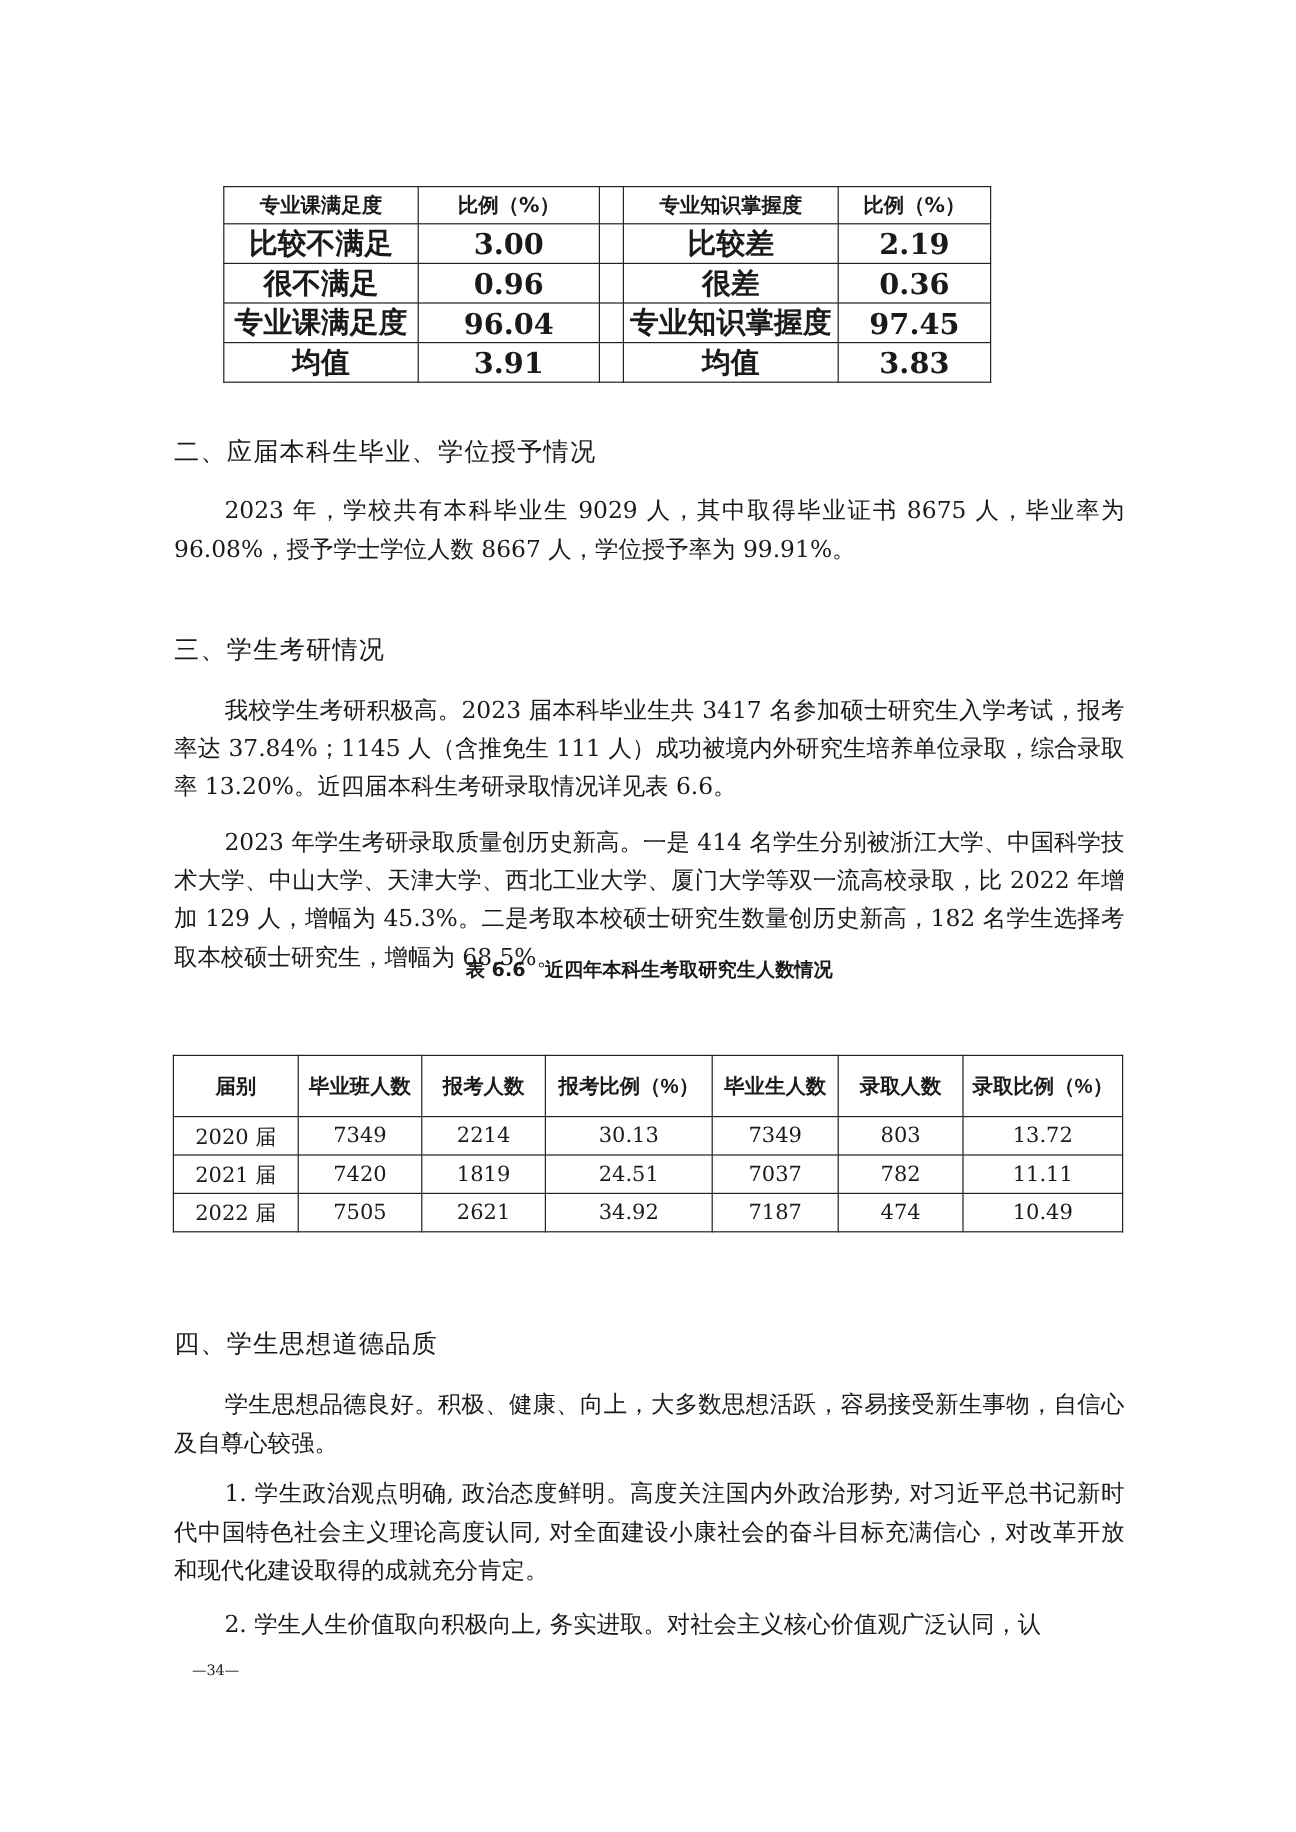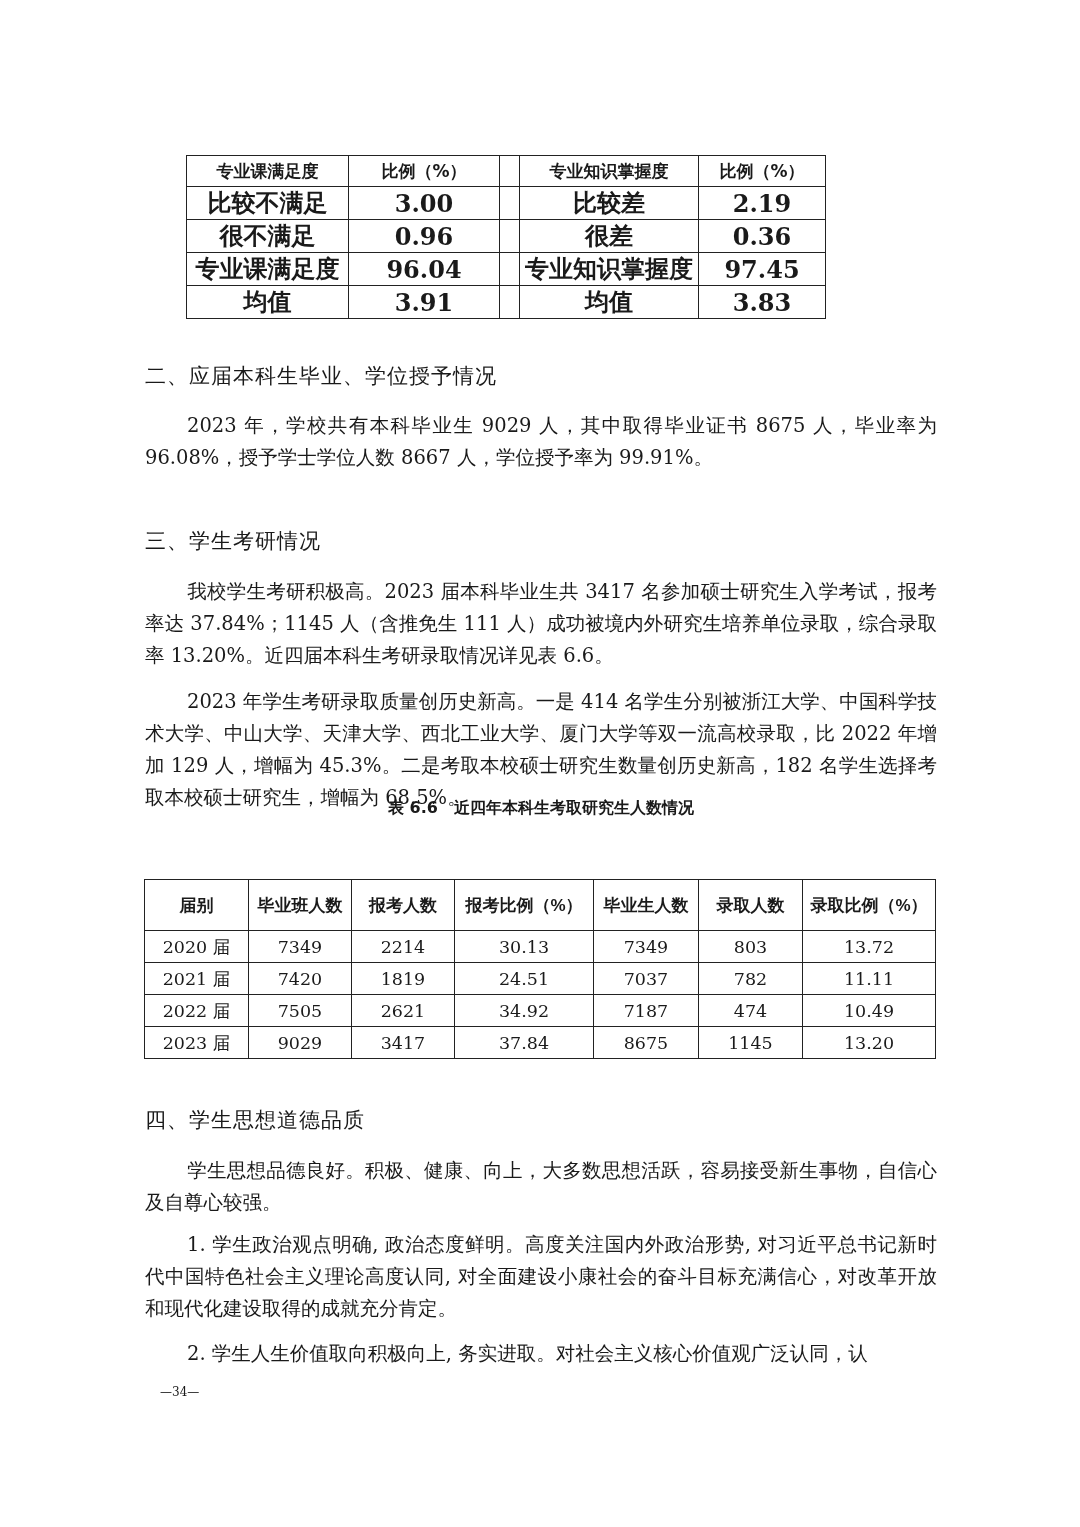--- a/index.html
+++ b/index.html
@@ -103,29 +103,20 @@
   </tr>
   <tr>
     <td>2022 届</td>
     <td>7505</td>
     <td>2621</td>
     <td>34.92</td>
     <td>7187</td>
     <td>474</td>
     <td>10.49</td>
   </tr>
-  <tr>
-    <td>2023 届</td>
-    <td>9029</td>
-    <td>3417</td>
-    <td>37.84</td>
-    <td>8675</td>
-    <td>1145</td>
-    <td>13.20</td>
-  </tr>
 </tbody>
   </table>
 
 <div class="abs h2" style="top:1106px">四、学生思想道德品质</div>
 <div class="abs para" style="top:1155px"><span class="ind"></span><span>学生思想品德良好。积极、健康、向上，大多数思想活跃，容易接受新生事物，自信心及自尊心较强。</span></div>
 <div class="abs para" style="top:1229px"><span class="ind"></span><span>1. 学生政治观点明确, 政治态度鲜明。高度关注国内外政治形势, 对习近平总书记新时代中国特色社会主义理论高度认同, 对全面建设小康社会的奋斗目标充满信心，对改革开放和现代化建设取得的成就充分肯定。</span></div>
 <div class="abs para" style="top:1338px"><span class="ind"></span><span>2. 学生人生价值取向积极向上, 务实进取。对社会主义核心价值观广泛认同，认</span></div>
 
 <div class="abs pageno">—34—</div>
 

